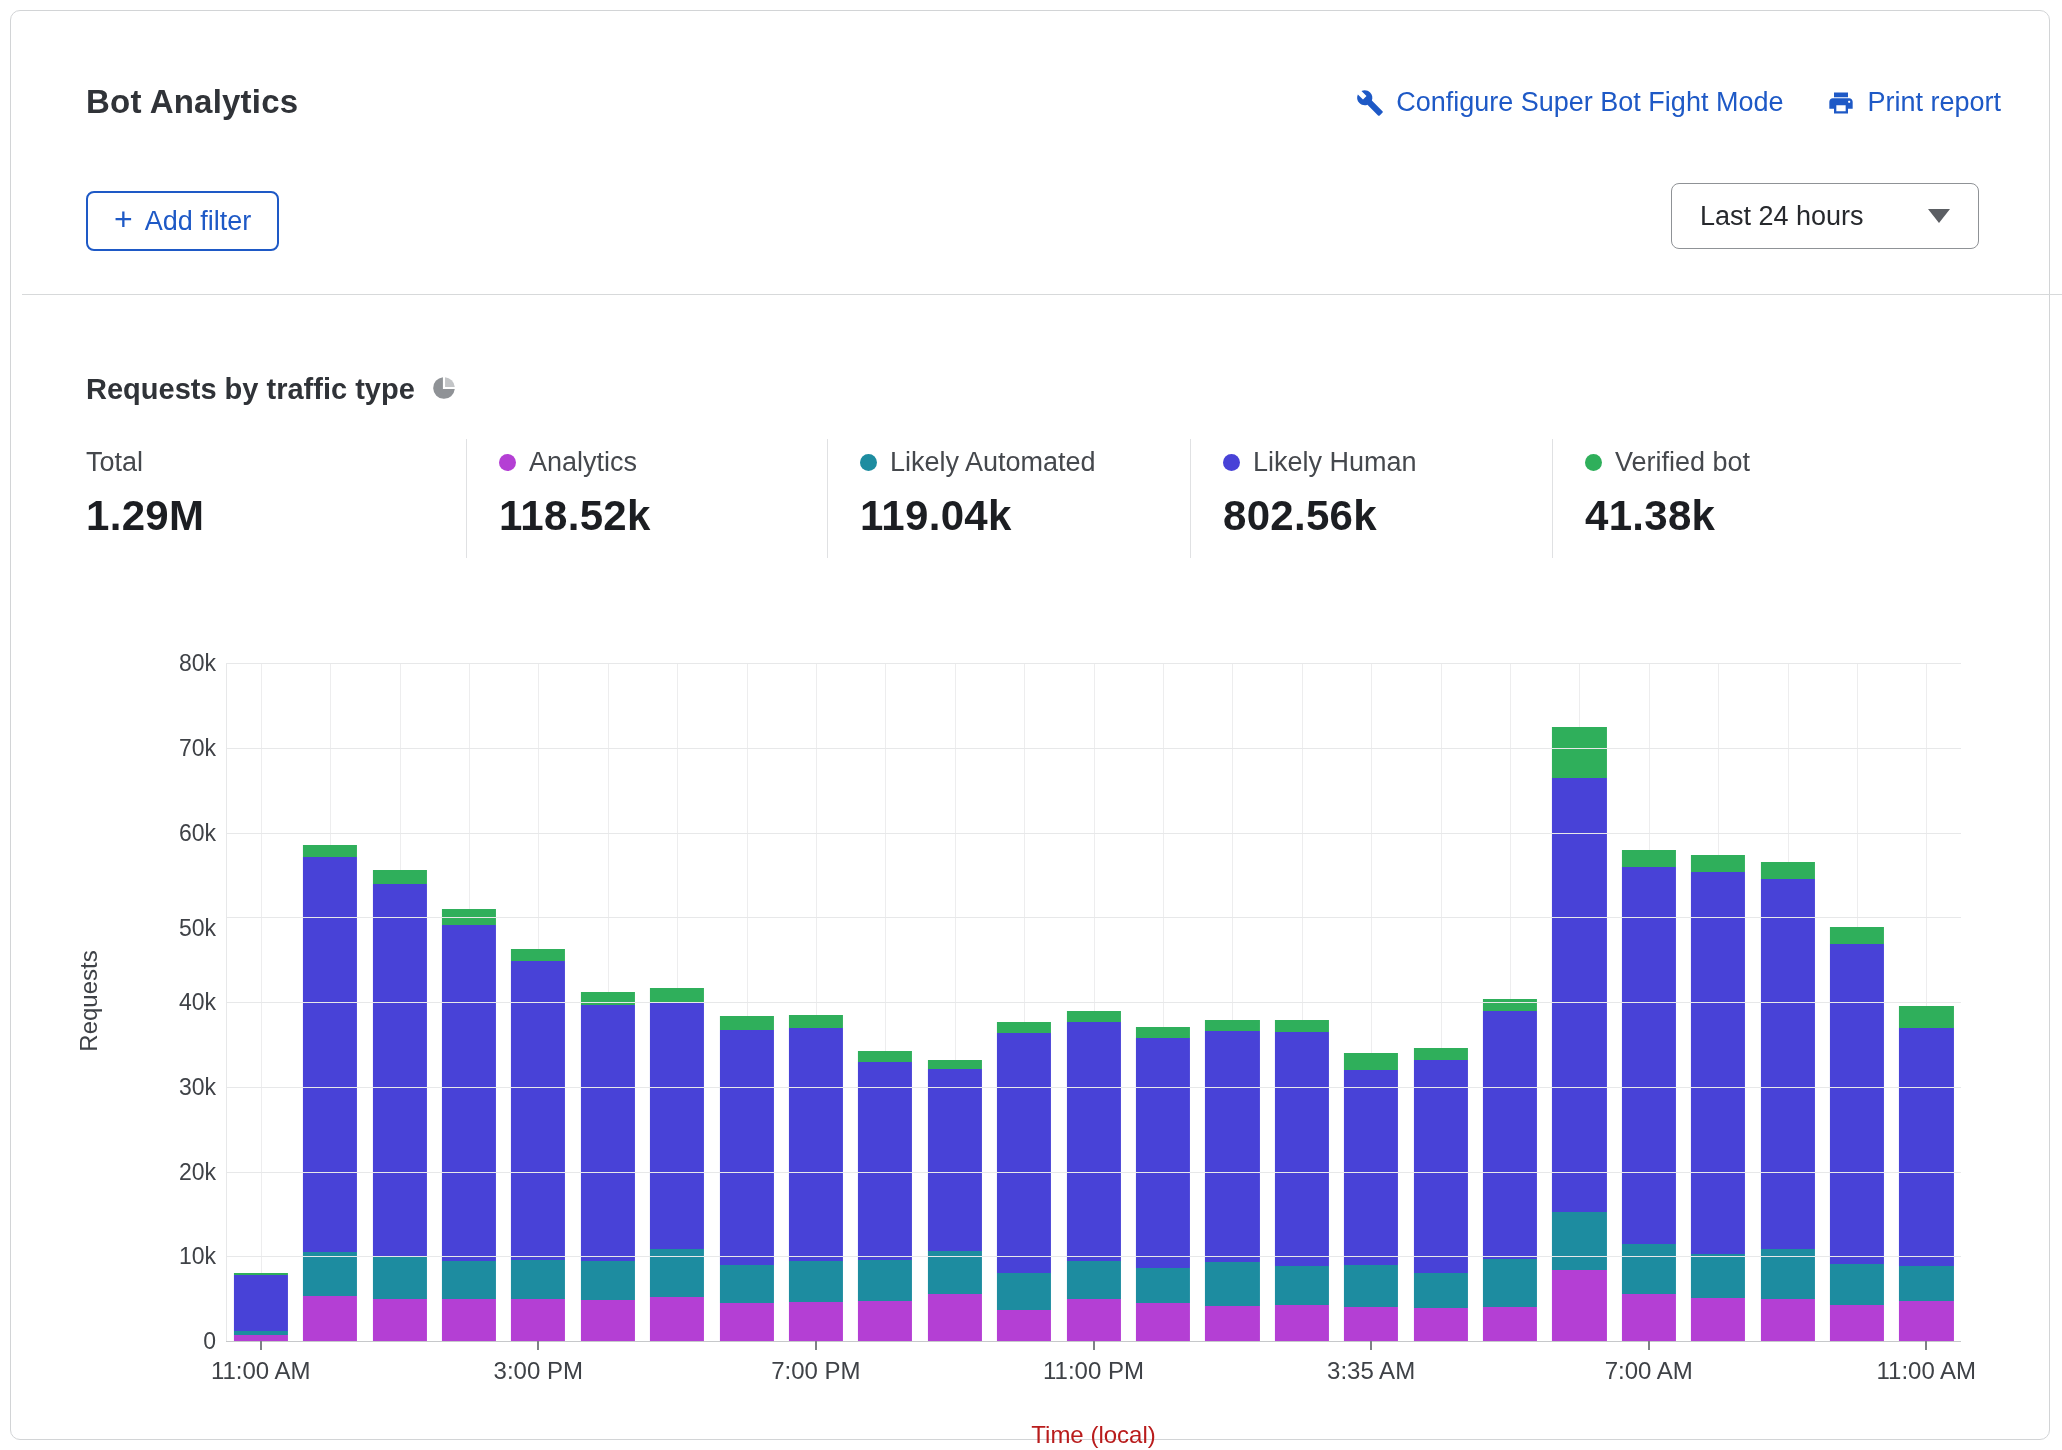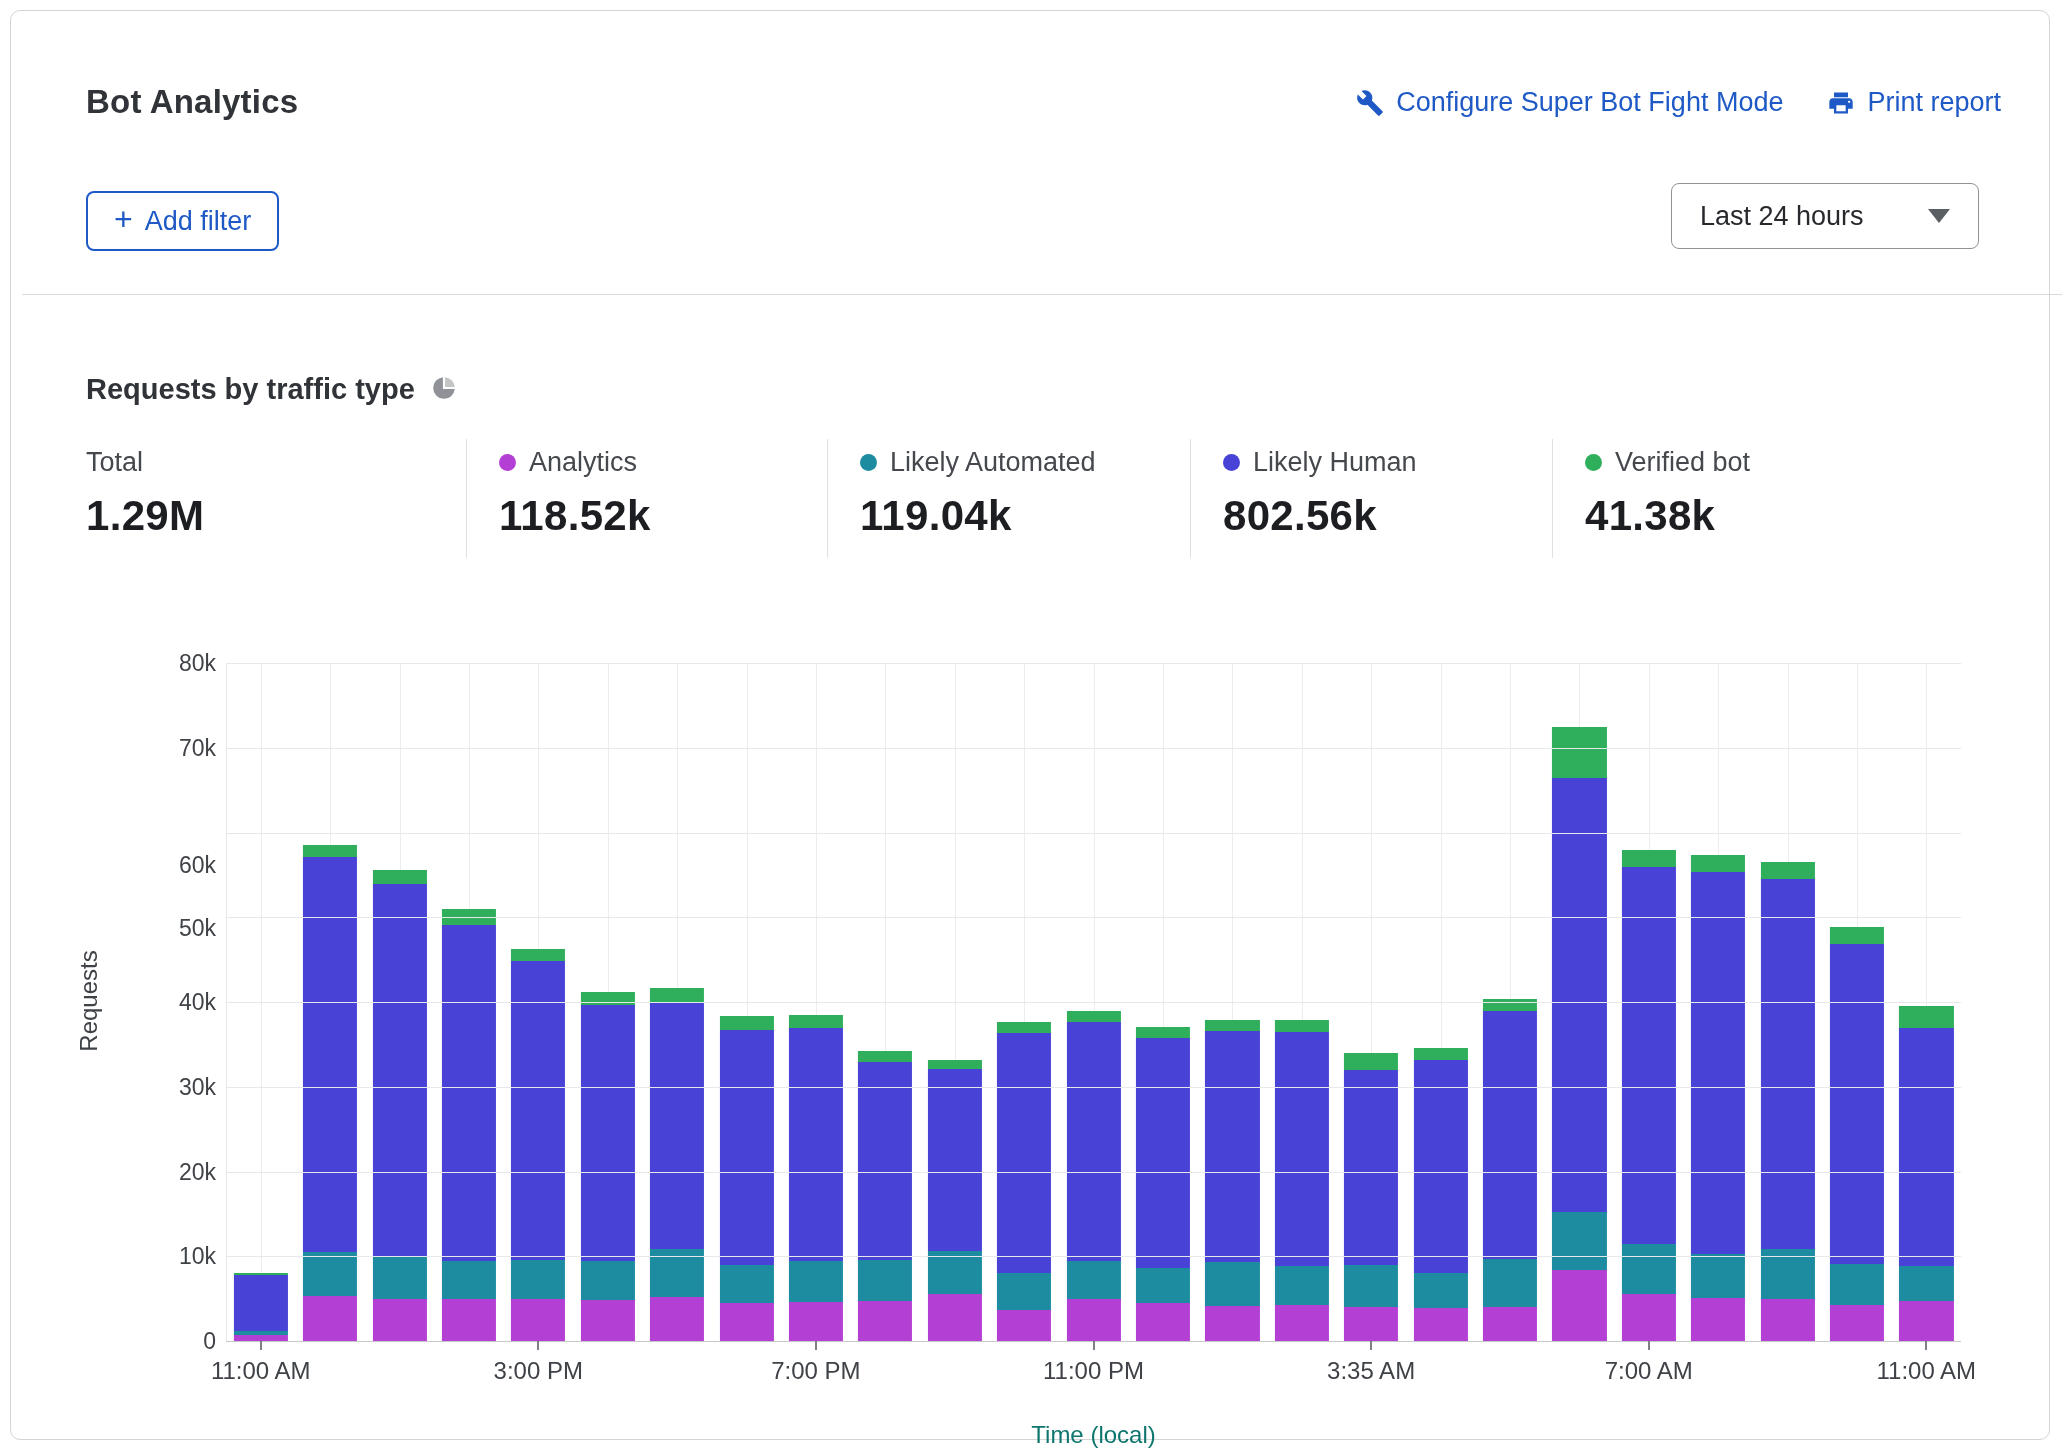--- a/index.html
+++ b/index.html
@@ -34,21 +34,21 @@
   .y-labels{position:absolute;left:0;top:652px;width:205px;height:678px;}
   .y-label{position:absolute;right:0;transform:translateY(-50%);font-size:23px;color:#3f4247;white-space:nowrap;}
   .y-title{position:absolute;left:78px;top:990px;transform:translate(-50%,-50%) rotate(-90deg);font-size:24px;color:#3f4247;}
   .bars{position:absolute;left:0;top:0;width:100%;height:100%;display:flex;align-items:flex-end;}
   .slot{position:relative;flex:1 1 0;height:100%;}
   .vgrid{position:absolute;left:50%;top:0;width:1px;height:100%;background:#ededee;}
   .bar{position:absolute;left:50%;transform:translateX(-50%);bottom:0;width:78%;display:flex;flex-direction:column;}
   .seg{width:100%;}
   .xtick{position:absolute;top:678px;width:2px;height:9px;background:#7d8085;transform:translateX(-1px);}
   .x-label{position:absolute;top:694px;transform:translateX(-50%);font-size:24px;color:#3f4247;white-space:nowrap;}
-  .x-title{position:absolute;top:758px;left:50%;transform:translateX(-50%);font-size:24px;color:#0f766e;}
+  .x-title{position:absolute;top:758px;left:50%;transform:translateX(-50%);font-size:24px;color:#b91c1c;}
   .chart-wrap{position:absolute;left:0;top:0;width:100%;height:100%;}
 </style>
 </head>
 <body>
 
 <div id="app">
   <div class="card">
 
     <div class="page-title">Bot Analytics</div>
 
@@ -131,21 +131,21 @@
       </div>
 
     <div class="chart-wrap">
       <div class="y-labels">
           <div class="y-label" style="top: 678px;">0</div>
           <div class="y-label" style="top: 593.25px;">10k</div>
           <div class="y-label" style="top: 508.5px;">20k</div>
           <div class="y-label" style="top: 423.75px;">30k</div>
           <div class="y-label" style="top: 339px;">40k</div>
           <div class="y-label" style="top: 265px;">50k</div>
-          <div class="y-label" style="top: 169.5px; margin-top: 32px;">60k</div>
+          <div class="y-label" style="top: 169.5px;">60k</div>
           <div class="y-label" style="top: 84.75px;">70k</div>
           <div class="y-label" style="top: 0px;">80k</div>
         </div>
       <div class="y-title">Requests</div>
       <div class="plot" id="plot">
         <div class="vaxis-line"></div>
         <div class="bars" id="bars">
             <div class="slot">
               <div class="vgrid"></div>
               <div class="bar">

